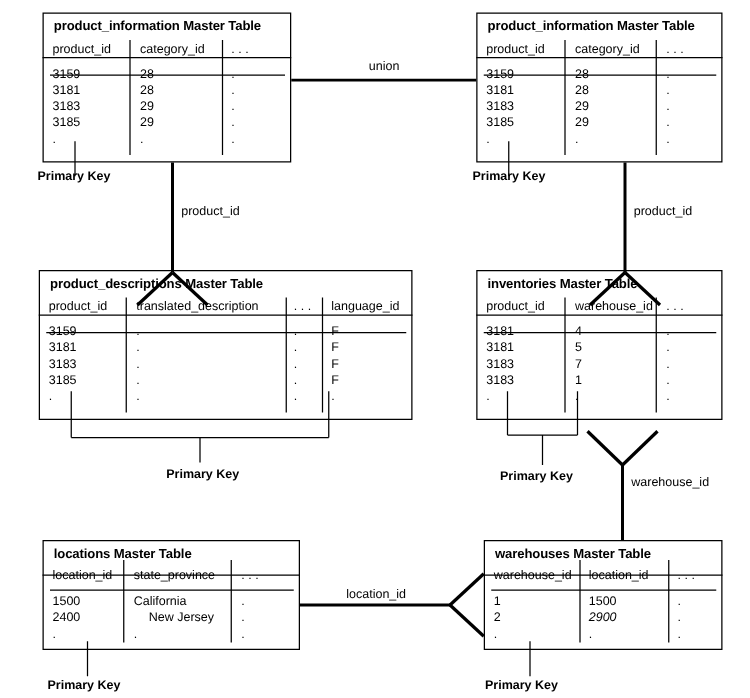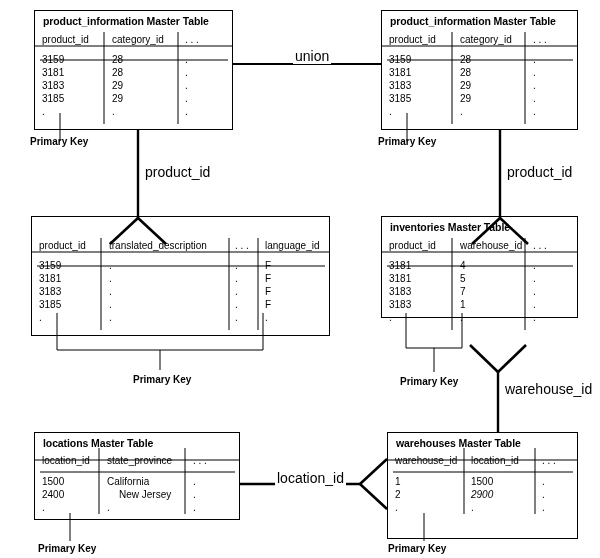--- a/index.html
+++ b/index.html
@@ -5,21 +5,21 @@
   html,body{margin:0;padding:0;background:#ffffff;}
   body{width:600px;height:558px;position:relative;overflow:hidden;
        font-family:"Liberation Sans","DejaVu Sans",sans-serif;color:#000;}
   #canvas{position:absolute;left:0;top:0;width:600px;height:558px;}
   svg.lines{position:absolute;left:0;top:0;width:600px;height:558px;overflow:visible;}
   .tbl{position:absolute;border:1px solid #000;background:transparent;box-sizing:border-box;}
   .tbl-title{position:absolute;left:8px;top:4px;font-size:10.5px;font-weight:bold;
              white-space:nowrap;letter-spacing:-0.1px;}
   .colhdr{position:absolute;font-size:10px;white-space:nowrap;}
   .cell{position:absolute;font-size:10px;white-space:nowrap;}
-  .lbl{position:absolute;font-size:14px;white-space:nowrap;background:#fff;padding:0 2px;}
+  .lbl{position:absolute;font-size:10px;white-space:nowrap;background:#fff;padding:0 2px;}
   .pklbl{position:absolute;font-size:10px;white-space:nowrap;font-weight:bold;}
 </style>
 </head>
 <body>
 
 <div id="canvas">
 
   <svg class="lines" viewBox="0 0 600 558">
 
     <g>
@@ -173,20 +173,23 @@
     <div class="cell" style="left:78px;top:82px;">29</div>
     <div class="cell" style="left:151px;top:82px;">.</div>
 
     <div class="cell" style="left:7px;top:95px;">.</div>
     <div class="cell" style="left:78px;top:95px;">.</div>
     <div class="cell" style="left:151px;top:95px;">.</div>
   </div>
   <div class="pklbl" style="left:378px;top:136px;">Primary Key</div>
 
   <div class="tbl" style="left:31px;top:216px;width:299px;height:120px;">
+    <div class="tbl-title">
+      <span>product_descriptions</span>&nbsp;<span>Master Table</span>
+    </div>
     <div class="colhdr" style="left:7px;top:23px;">product_id</div>
     <div class="colhdr" style="left:77px;top:23px;">translated_description</div>
     <div class="colhdr" style="left:203px;top:23px;">. . .</div>
     <div class="colhdr" style="left:233px;top:23px;">language_id</div>
 
     <div class="cell" style="left:7px;top:43px;">3159</div>
     <div class="cell" style="left:77px;top:43px;">.</div>
     <div class="cell" style="left:203px;top:43px;">.</div>
     <div class="cell" style="left:233px;top:43px;">F</div>
 
@@ -205,21 +208,21 @@
     <div class="cell" style="left:203px;top:82px;">.</div>
     <div class="cell" style="left:233px;top:82px;">F</div>
 
     <div class="cell" style="left:7px;top:95px;">.</div>
     <div class="cell" style="left:77px;top:95px;">.</div>
     <div class="cell" style="left:203px;top:95px;">.</div>
     <div class="cell" style="left:233px;top:95px;">.</div>
   </div>
   <div class="pklbl" style="left:133px;top:374px;">Primary Key</div>
 
-  <div class="tbl" style="left:381px;top:216px;width:197px;height:102px;text-align:center;">
+  <div class="tbl" style="left:381px;top:216px;width:197px;height:120px;text-align:center;">
     <div class="tbl-title">
       <span>inventories</span>&nbsp;<span>Master Table</span>
     </div>
     <div class="colhdr" style="left:7px;top:23px;">product_id</div>
     <div class="colhdr" style="left:78px;top:23px;">warehouse_id</div>
     <div class="colhdr" style="left:151px;top:23px;">. . .</div>
 
     <div class="cell" style="left:7px;top:43px;">3181</div>
     <div class="cell" style="left:78px;top:43px;">4</div>
     <div class="cell" style="left:151px;top:43px;">.</div>
@@ -257,21 +260,21 @@
     <div class="cell" style="left:7px;top:56px;">2400</div>
     <div class="cell" style="left:72px;top:56px;padding-left:12px;">New Jersey</div>
     <div class="cell" style="left:158px;top:56px;">.</div>
 
     <div class="cell" style="left:7px;top:69px;">.</div>
     <div class="cell" style="left:72px;top:69px;">.</div>
     <div class="cell" style="left:158px;top:69px;">.</div>
   </div>
   <div class="pklbl" style="left:38px;top:543px;">Primary Key</div>
 
-  <div class="tbl" style="left:387px;top:432px;width:191px;height:107px;">
+  <div class="tbl" style="left:387px;top:432px;width:191px;height:88px;">
     <div class="tbl-title">
       <span>warehouses</span>&nbsp;<span>Master Table</span>
     </div>
     <div class="colhdr" style="left:7px;top:22px;">warehouse_id</div>
     <div class="colhdr" style="left:83px;top:22px;">location_id</div>
     <div class="colhdr" style="left:154px;top:22px;">. . .</div>
 
     <div class="cell" style="left:7px;top:43px;">1</div>
     <div class="cell" style="left:83px;top:43px;">1500</div>
     <div class="cell" style="left:154px;top:43px;">.</div>

